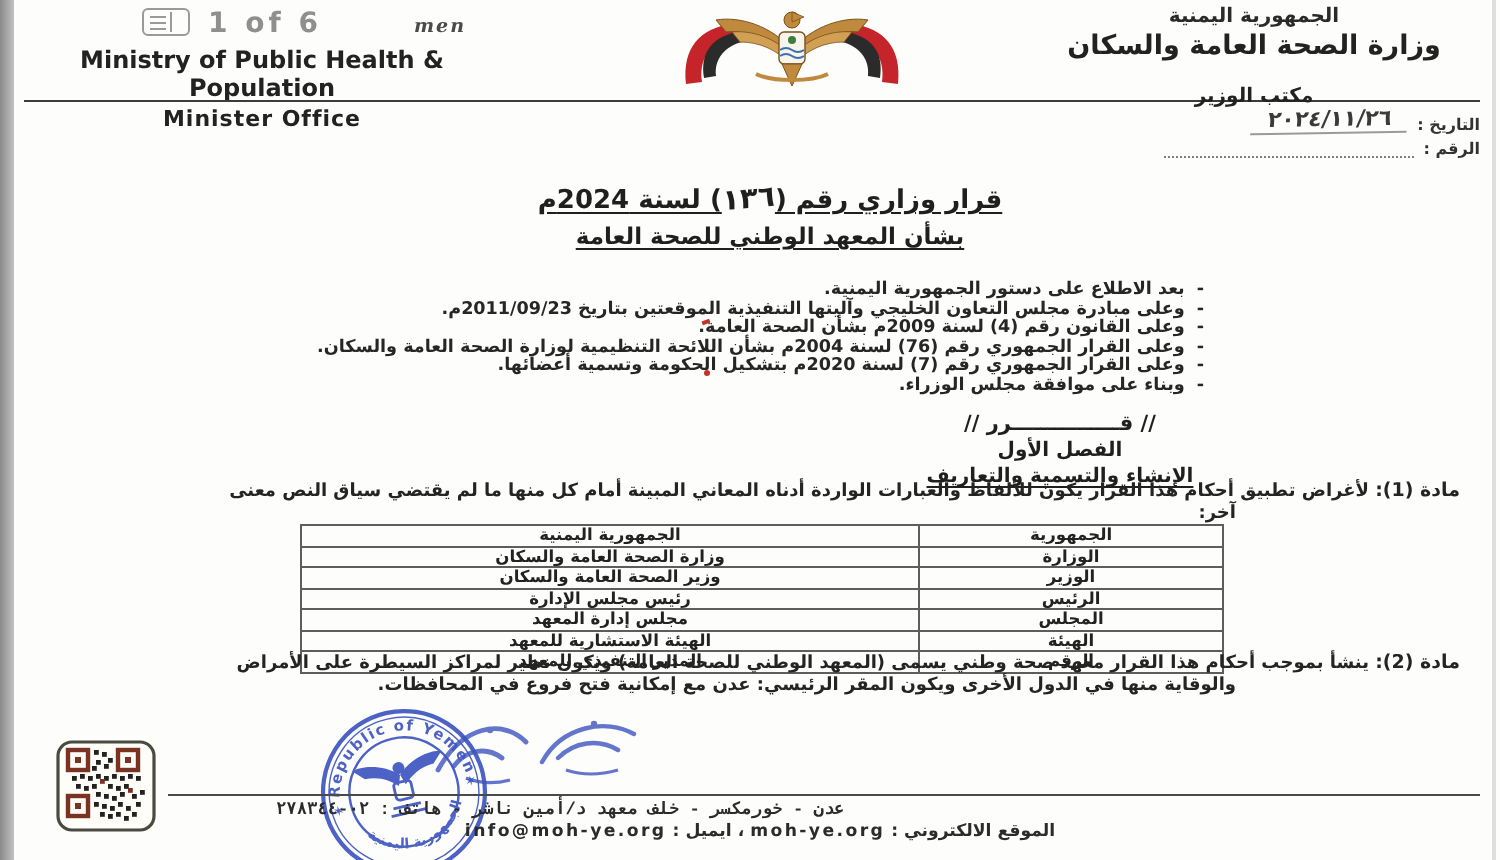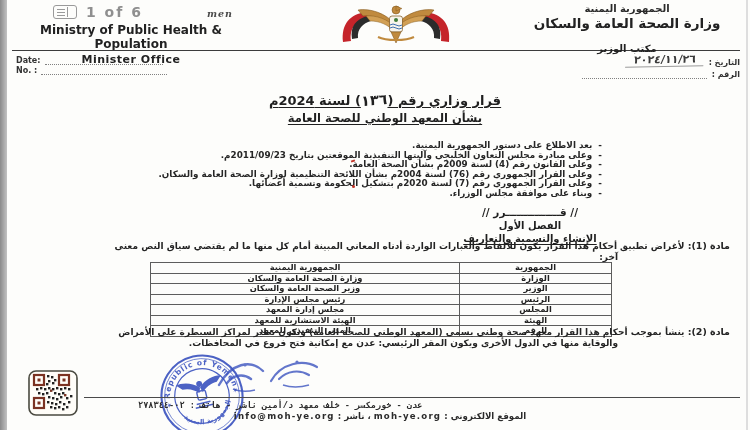--- a/index.html
+++ b/index.html
@@ -6,21 +6,21 @@
   * { margin:0; padding:0; box-sizing:border-box; }
   body { background:#ffffff; font-family:"DejaVu Sans","Liberation Sans",sans-serif; }
   .page { position:relative; width:750px; height:430px; background:#fdfdfb; overflow:hidden; color:#1f1f1f; }
 
   
   .scan-edge-left { position:absolute; left:0; top:0; width:7px; height:430px;
     background:linear-gradient(to right,#8a8a8a,#c2c2c2); }
   .scan-edge-right { position:absolute; right:2px; top:0; width:2px; height:430px; background:#dedede; }
 
   
-  .pager { position:absolute; left:53px; top:4px; display:flex; align-items:center; gap:9px; }
+  .pager { position:absolute; left:71px; top:4px; display:flex; align-items:flex-start; gap:9px; }
   .pager-icon { width:24px; height:14px; border:1.6px solid #9a9a9a; border-radius:3px; position:relative; }
   .pager-icon i { position:absolute; left:3px; height:1.4px; width:8px; background:#9a9a9a; display:block; }
   .pager-icon i:nth-child(1){ top:2.5px; } .pager-icon i:nth-child(2){ top:5.5px; } .pager-icon i:nth-child(3){ top:8.5px; }
   .pager-icon b { position:absolute; left:13px; top:1px; bottom:1px; width:1.4px; background:#9a9a9a; }
   .pager-label { font-size:14px; font-weight:600; color:#8f8f8f; letter-spacing:2px; }
   .watermark-men { position:absolute; left:207px; top:8px; font-family:"DejaVu Serif","Liberation Serif",serif;
     font-style:italic; font-weight:700; font-size:9.5px; color:#4a4a4a; letter-spacing:1px; }
 
   
   .en-head { position:absolute; left:10px; top:23px; width:242px; text-align:center; }
@@ -136,30 +136,20 @@
   </svg>
 
   <div class="head-rule"></div>
 
   <div class="ar-head">
     <div class="c">الجمهورية اليمنية</div>
     <div class="m">وزارة الصحة العامة والسكان</div>
     <div class="o">مكتب الوزير</div>
   </div>
 
-  <div class="en-meta">
-    <div class="row">
-      <span>Date:</span>
-      <span class="dotline" style="width:118px"></span>
-    </div>
-    <div class="row">
-      <span>No. :</span>
-      <span class="dotline" style="width:126px"></span>
-    </div>
-  </div>
   <div class="ar-meta">
     <div class="row">
       <span>التاريخ :</span>
       <span class="hw-date">٢٠٢٤/١١/٢٦</span>
     </div>
     <div class="row">
       <span>الرقم :</span>
       <span class="dotline" style="width:125px"></span>
     </div>
   </div>
@@ -344,17 +334,17 @@
   <div class="foot-rule"></div>
 
   <div class="foot1">
     <span>عدن - خورمكسر - خلف معهد د/أمين ناشر - هاتف :</span>
     <span class="ltr-num">٠٢-٢٧٨٣٤٤</span>
   </div>
   <div class="foot2">
     <span>الموقع الالكتروني :</span>
     <span class="url">moh-ye.org</span>
     <span>،</span>
-    <span>ناشر :</span>
+    <span>ايميل :</span>
     <span class="url">info@moh-ye.org</span>
   </div>
 
 </div>
 
 </body></html>

